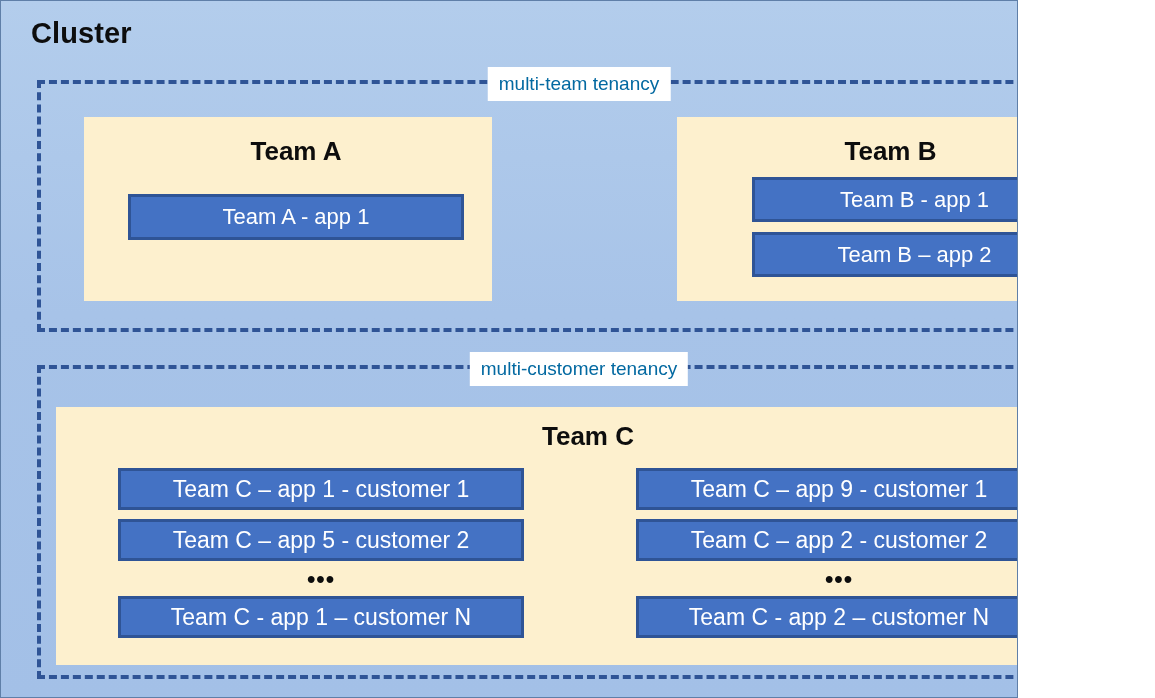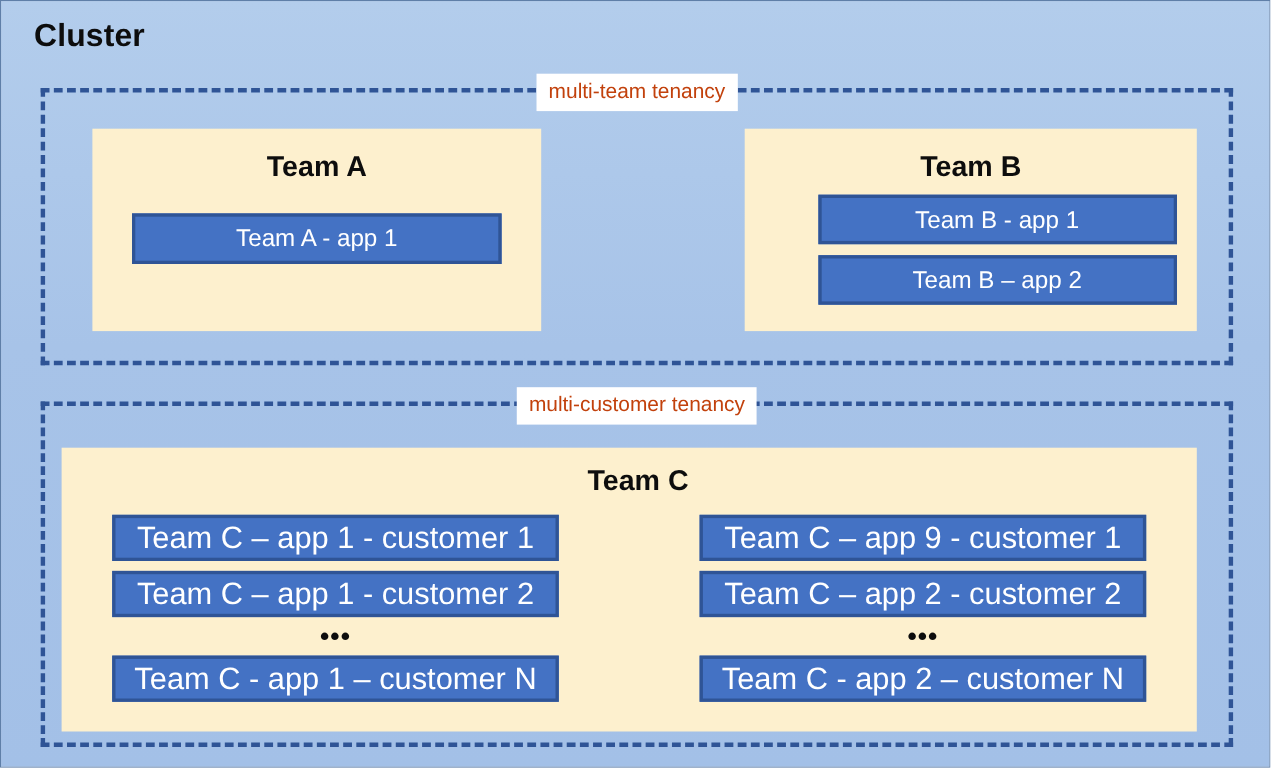--- a/index.html
+++ b/index.html
@@ -8,21 +8,21 @@
     padding: 0;
     background: #ffffff;
   }
   body {
     font-family: "Liberation Sans", sans-serif;
   }
 
   
   .canvas {
     position: relative;
-    width: 1155px;
+    width: 1018px;
     height: 698px;
     box-sizing: border-box;
     overflow: hidden;
     background: linear-gradient(180deg, #b3cdec 0%, #a7c3e8 45%, #a3c0e7 100%);
     border: 1px solid #5f7fa8;
   }
 
   
   .cluster-title {
     position: absolute;
@@ -55,32 +55,33 @@
     width: 1084px;
     height: 314px;
   }
 
   .tenancy-label {
     position: absolute;
     top: -17px;
     left: 50%;
     transform: translateX(-50%);
     background: #ffffff;
-    color: #c2410c;
+    color: #0369a1;
     font-size: 19px;
     line-height: 1;
     padding: 7px 11px 8px 11px;
     white-space: nowrap;
   }
 
   
   .team-panel {
     position: absolute;
     box-sizing: border-box;
     background: #fdf0ce;
+    padding-left: 16px;
   }
   #team-panel-a {
     left: 83px;
     top: 116px;
     width: 408px;
     height: 184px;
   }
   #team-panel-b {
     left: 676px;
     top: 116px;
@@ -146,21 +147,21 @@
   .teamc-columns {
     display: flex;
     justify-content: space-between;
     margin: 19px 46px 0 46px;
   }
   .teamc-col {
     width: 406px;
   }
   .teamc-col .app-box {
     height: 42px;
-    font-size: 28px;
+    font-size: 23px;
   }
   .teamc-col .app-box + .app-box {
     margin-top: 9px;
   }
   .ellipsis {
     text-align: center;
     font-size: 24px;
     font-weight: bold;
     color: #0d0d0d;
     line-height: 1;
@@ -200,21 +201,21 @@
     <div class="tenancy-label">multi-customer tenancy</div>
   </div>
 
   <div class="team-panel" id="team-panel-c">
     <div class="team-title">Team C</div>
 
     <div class="teamc-columns">
 
       <div class="teamc-col">
         <div class="app-box">Team C – app 1 - customer 1</div>
-        <div class="app-box">Team C – app 1 - customer 2</div>
+        <div class="app-box">Team C – app 5 - customer 2</div>
         <div class="ellipsis">•••</div>
         <div class="app-box">Team C - app 1 – customer N</div>
       </div>
 
       <div class="teamc-col">
         <div class="app-box">Team C – app 9 - customer 1</div>
         <div class="app-box">Team C – app 2 - customer 2</div>
         <div class="ellipsis">•••</div>
         <div class="app-box">Team C - app 2 – customer N</div>
       </div>

